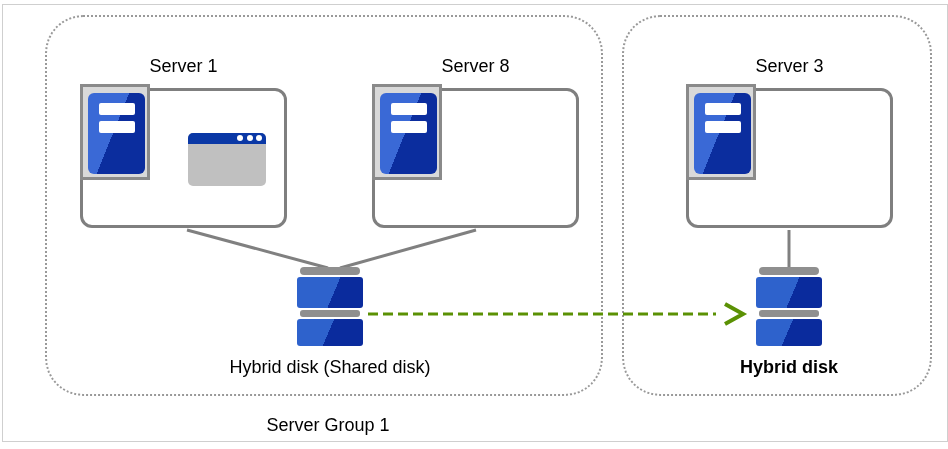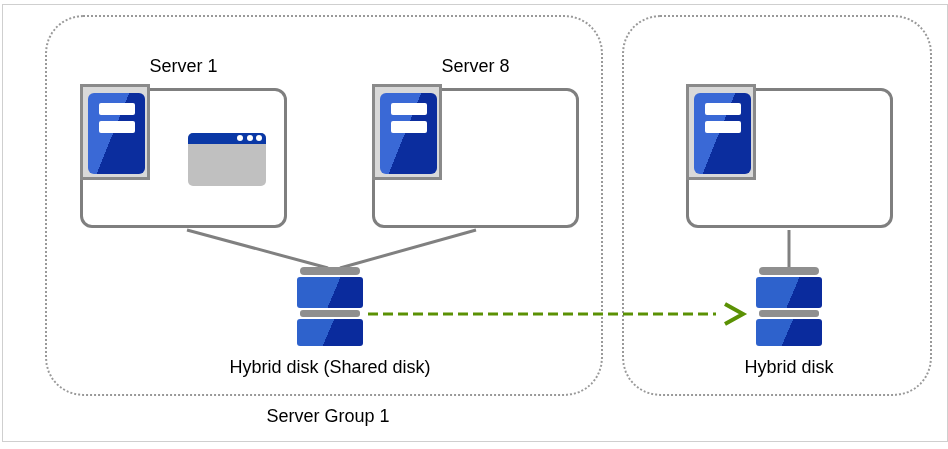--- a/index.html
+++ b/index.html
@@ -38,23 +38,23 @@
   .d1{left:49px;} .d2{left:59px;} .d3{left:68px;}
   .disk{position:absolute;top:267px;width:66px;height:79px;}
   .disk1{left:297px;} .disk2{left:756px;}
   .disk .cap{position:absolute;left:3px;top:0;width:60px;height:8px;background:#8f8f8f;border-radius:4px;}
   .disk .seg1{position:absolute;left:0;top:10px;width:66px;height:31px;border-radius:3px;
     background:linear-gradient(113deg,#2e62cc 55%,#0a2b9d 55%);}
   .disk .midbar{position:absolute;left:3px;top:43px;width:60px;height:7px;background:#8f8f8f;border-radius:3px;}
   .disk .seg2{position:absolute;left:0;top:52px;width:66px;height:27px;border-radius:3px;
     background:linear-gradient(113deg,#2e62cc 48%,#0a2b9d 48%);}
   .disk1-label{left:155px;top:357px;width:350px;}
-  .disk2-label{left:689px;top:357px;width:200px;}
+  .disk2-label{left:689px;top:357px;width:200px;font-weight:bold;}
   .mirroring-label{left:455px;top:322px;width:140px;}
-  .group1-label{left:78px;top:406px;width:500px;}
+  .group1-label{left:78px;top:415px;width:500px;}
   .group2-label{left:686px;top:401px;width:207px;}
 </style>
 </head>
 <body>
 
 <div class="canvas">
 
   <div class="frame-border"></div>
 
   <div class="group group1"></div>
@@ -85,20 +85,21 @@
 
   <div class="label server-title t2">Server 8</div>
   <div class="server-box b2"></div>
   <div class="icon-frame f2">
     <div class="tower">
       <div class="tbar tbar1"></div>
       <div class="tbar tbar2"></div>
     </div>
   </div>
 
+  <div class="label server-title t3">Server 3</div>
   <div class="server-box b3"></div>
   <div class="icon-frame f3">
     <div class="tower">
       <div class="tbar tbar1"></div>
       <div class="tbar tbar2"></div>
     </div>
   </div>
 
   <div class="disk disk1">
     <div class="cap"></div>

